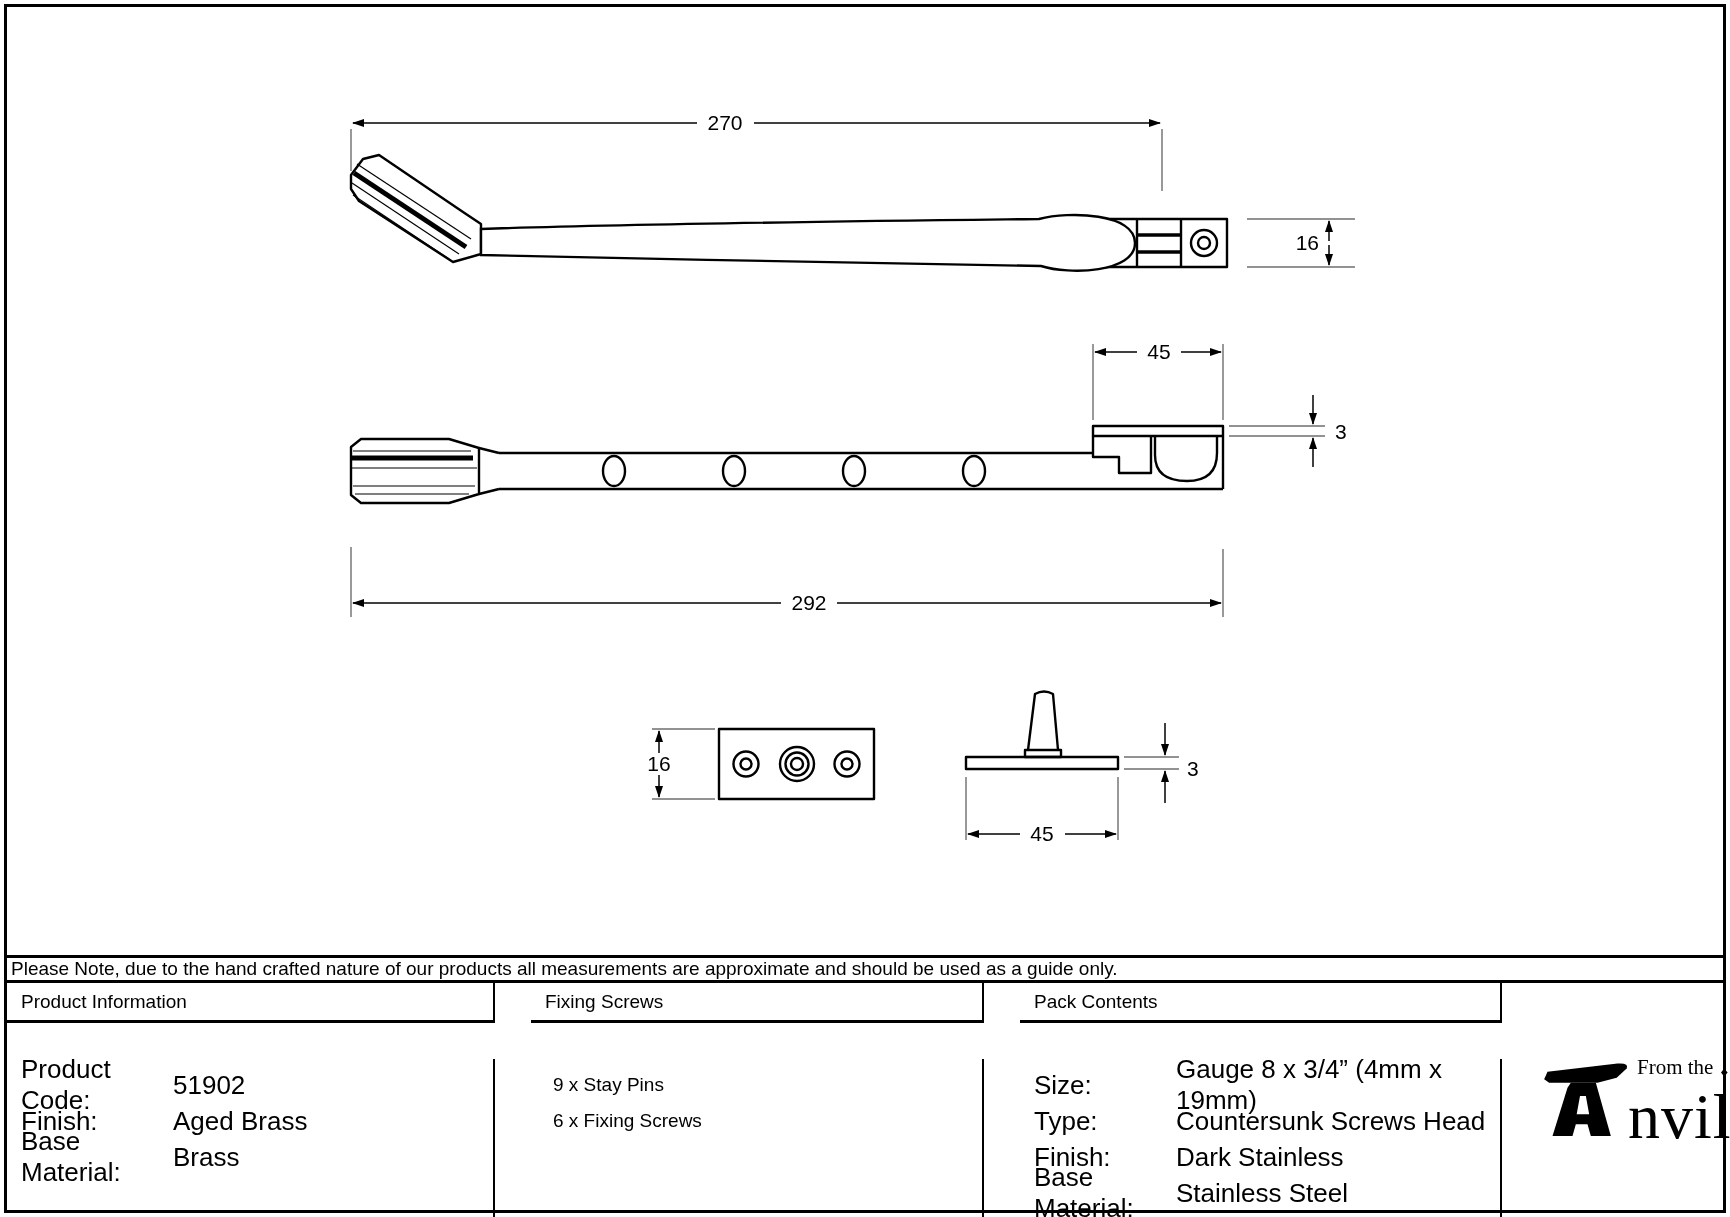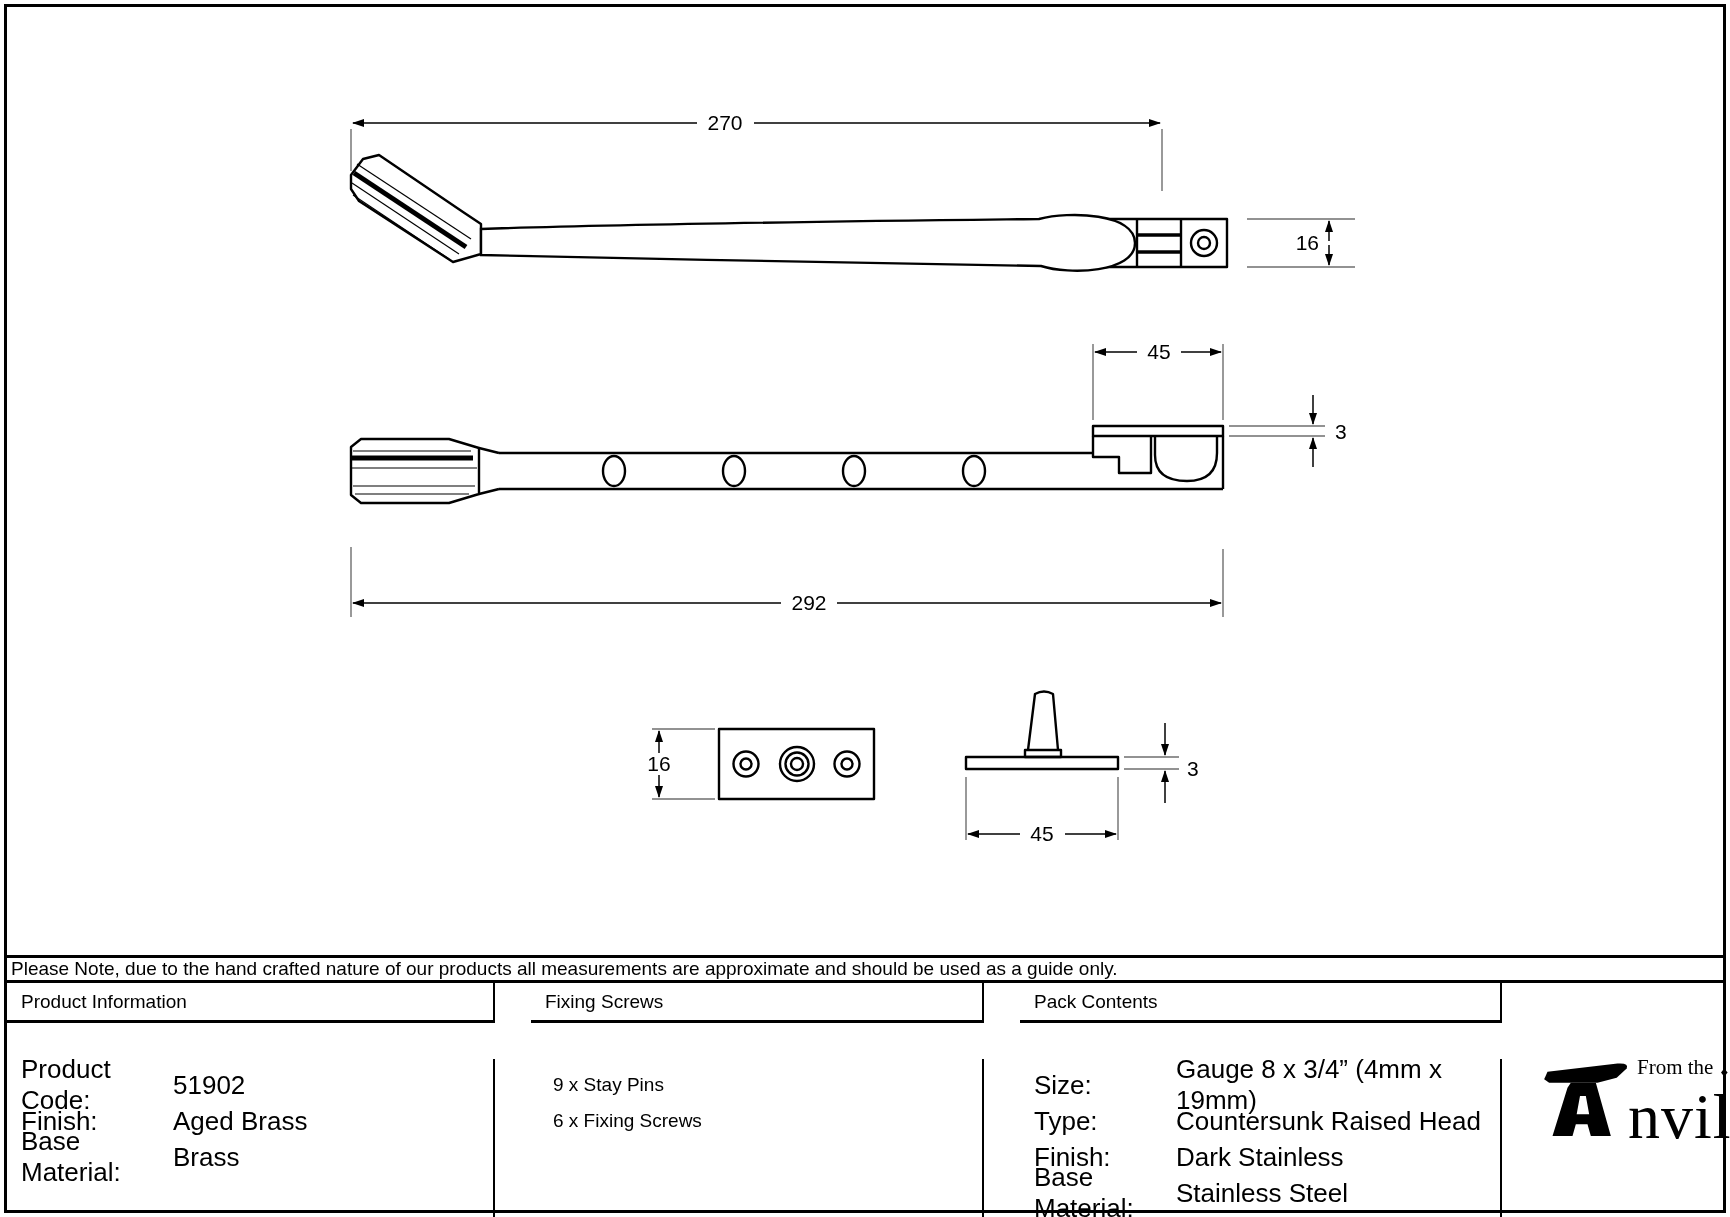--- a/index.html
+++ b/index.html
@@ -213,21 +213,21 @@
       <div class="pk">6 x Fixing Screws</div>
     </div>
 
     <div class="td screws">
       <div class="kv">
         <span class="k">Size:</span>
         <span class="v">Gauge 8 x 3/4” (4mm x 19mm)</span>
       </div>
       <div class="kv">
         <span class="k">Type:</span>
-        <span class="v">Countersunk Raised Head</span>
+        <span class="v">Countersunk Screws Head</span>
       </div>
       <div class="kv">
         <span class="k">Finish:</span>
         <span class="v">Dark Stainless</span>
       </div>
       <div class="kv">
         <span class="k">Base Material:</span>
         <span class="v">Stainless Steel</span>
       </div>
     </div>

